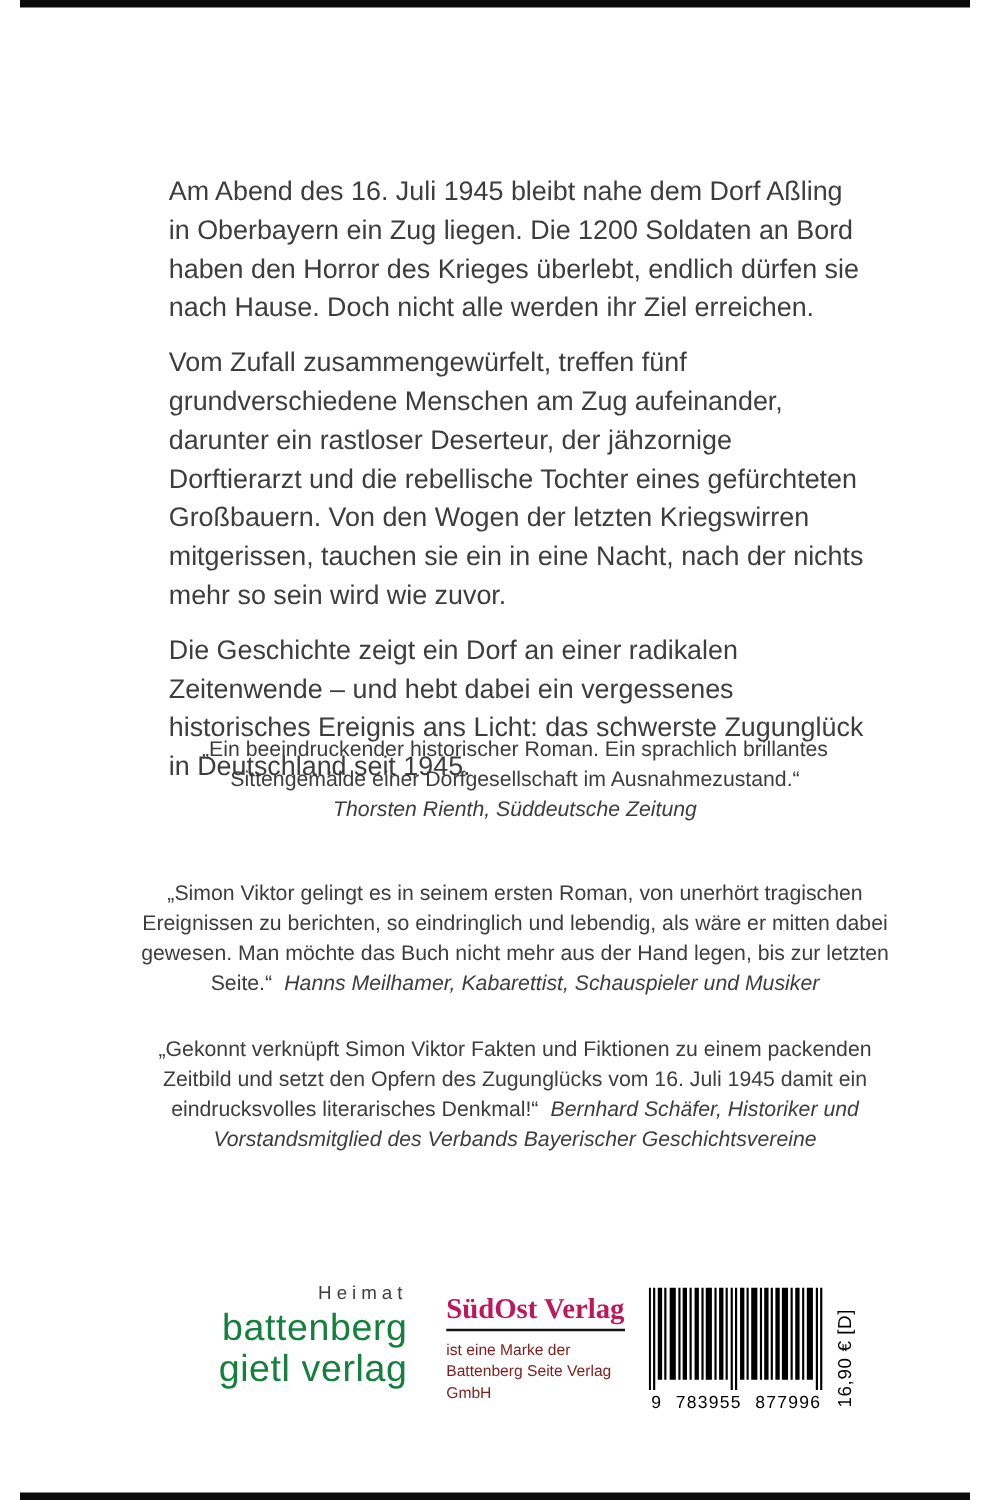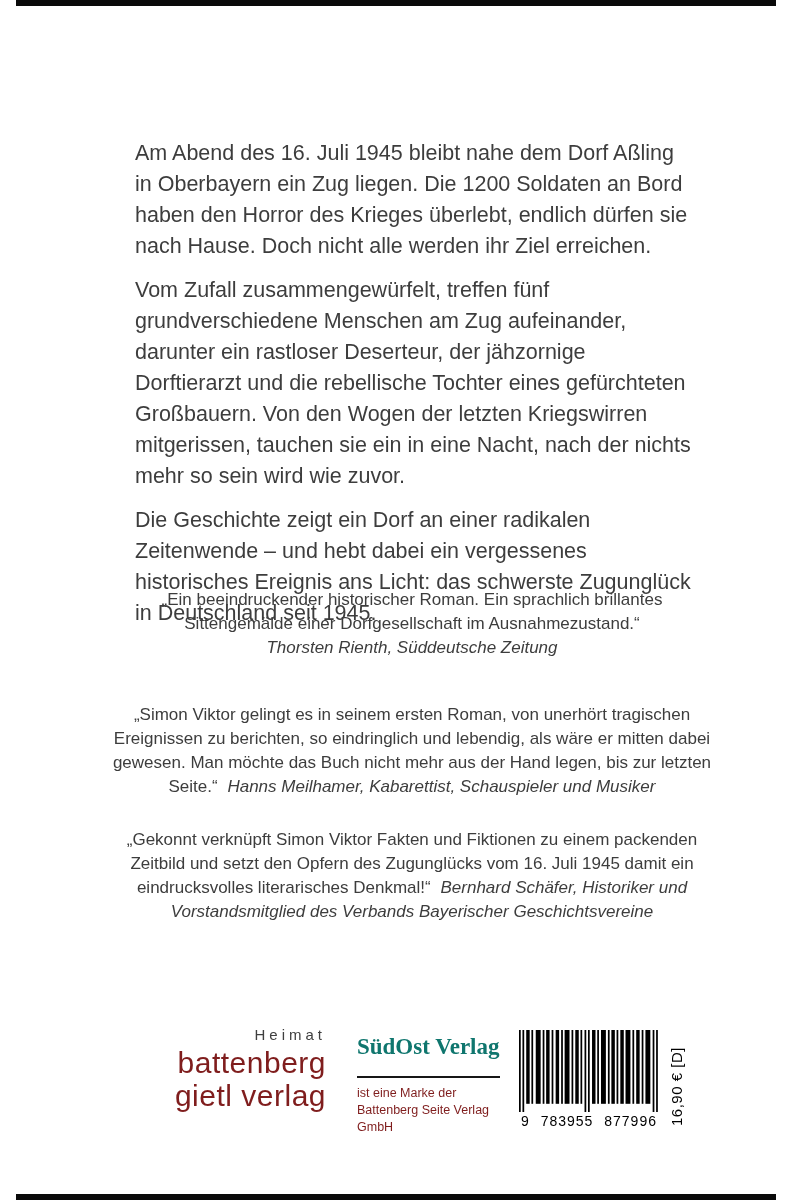--- a/index.html
+++ b/index.html
@@ -66,38 +66,38 @@
     font-size: 15px;
     letter-spacing: 4px;
     color: #3f3f3f;
     margin-bottom: 3px;
   }
   .brand-line {
     display: block;
     font-size: 30px;
     line-height: 33px;
     letter-spacing: 0.5px;
-    color: #7f1d1d;
+    color: #15803d;
   }
 
   
   .suedost {
     position: absolute;
     left: 341px;
     top: 1034px;
     width: 165px;
   }
   .suedost-name {
     display: inline-block;
     font-family: "Liberation Serif", serif;
     font-weight: bold;
     font-size: 23px;
-    color: #0f766e;
+    color: #be185d;
     border-bottom: 2px solid #161616;
-    padding-bottom: 16px;
+    padding-bottom: 3px;
   }
   .suedost-note {
     margin-top: 7px;
     font-size: 12.5px;
     line-height: 17px;
     color: #7f1d1d;
   }
 
   
   .barcode-wrap {

